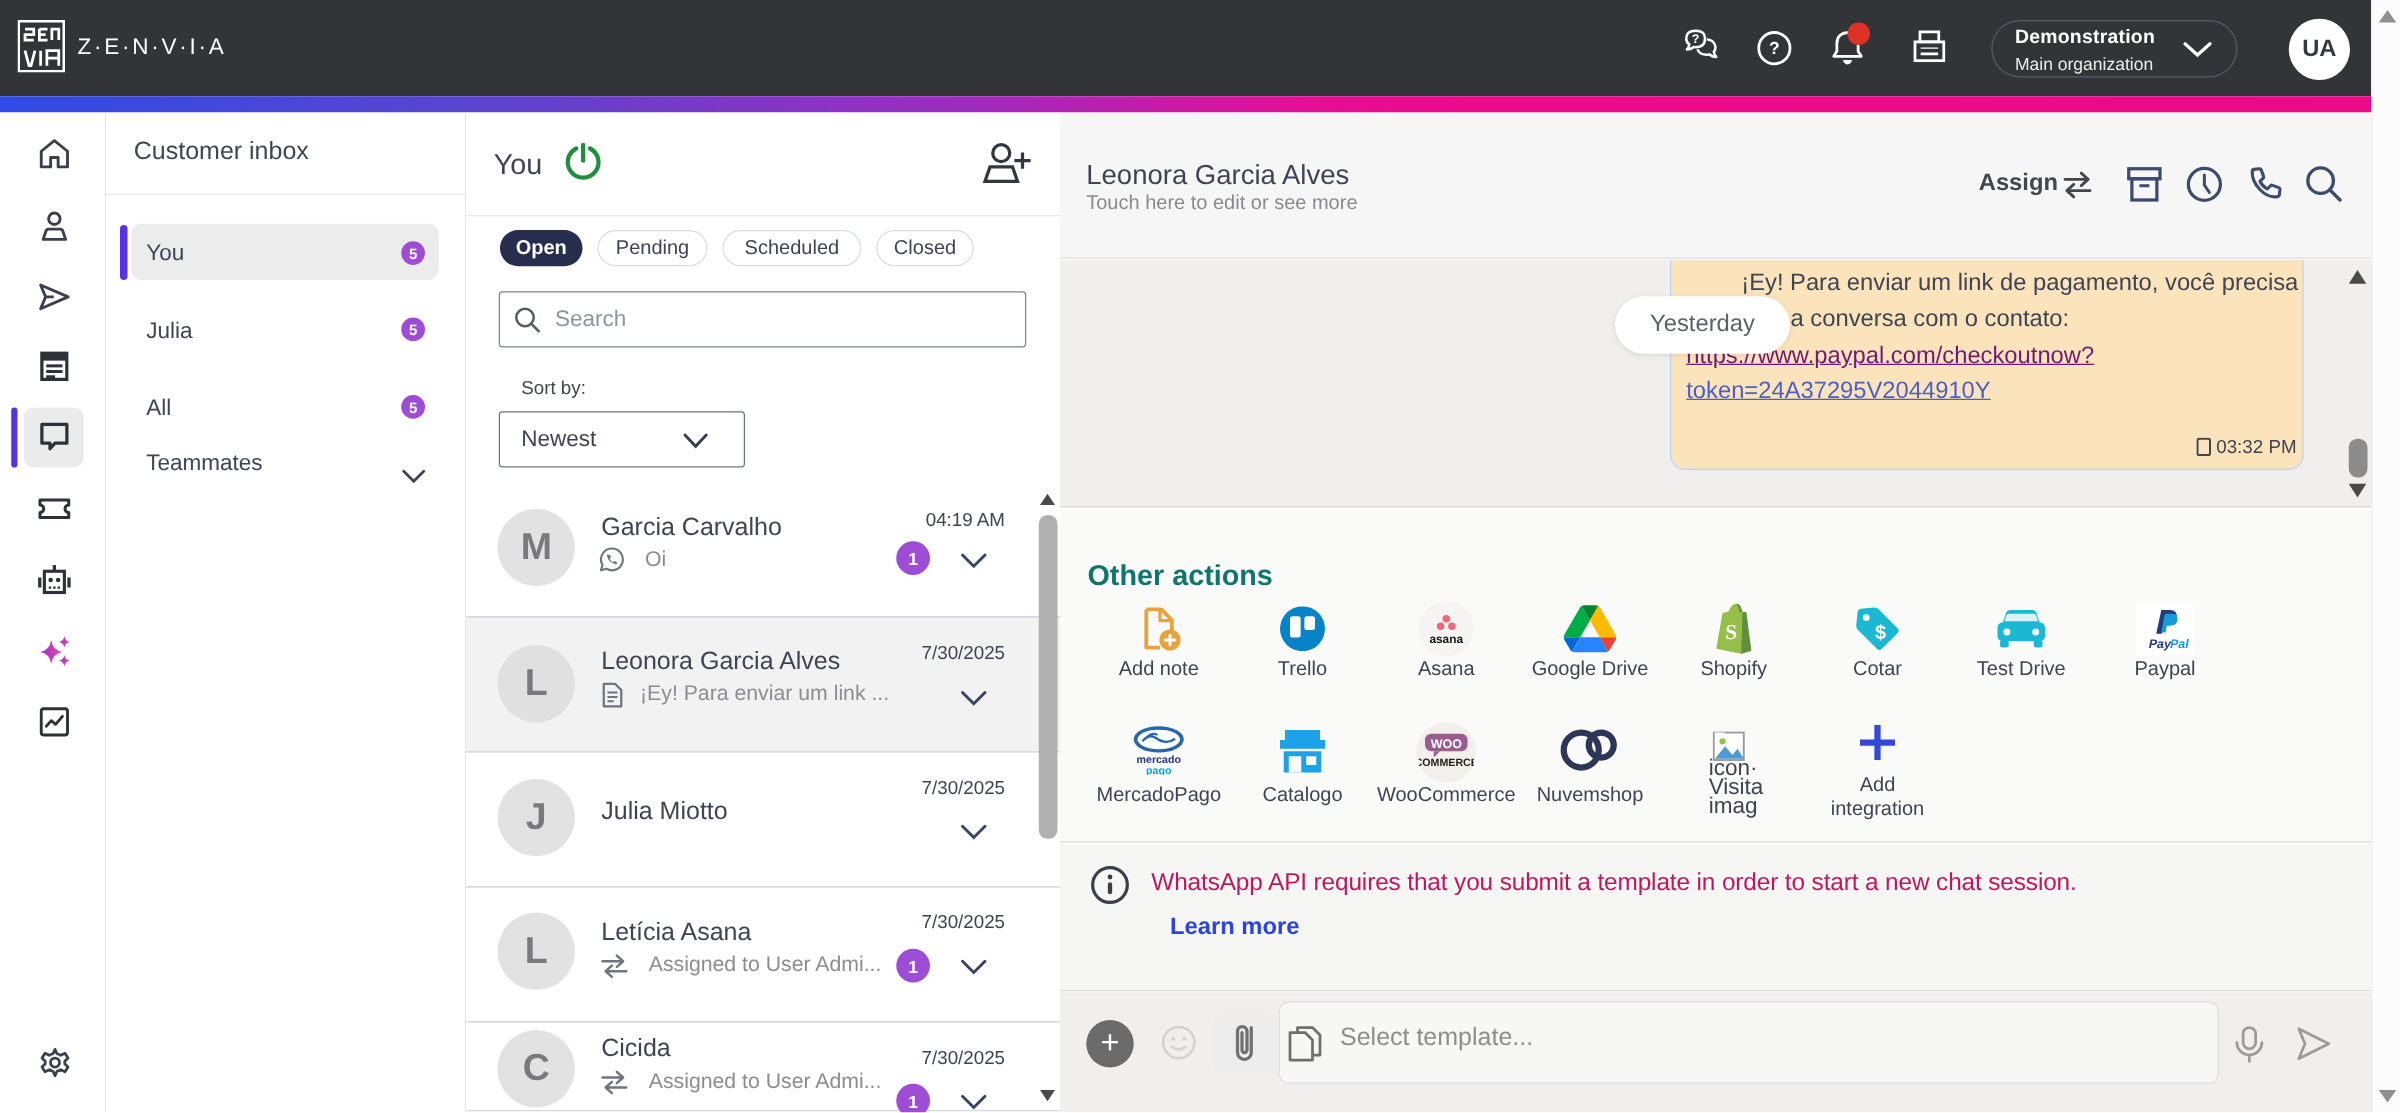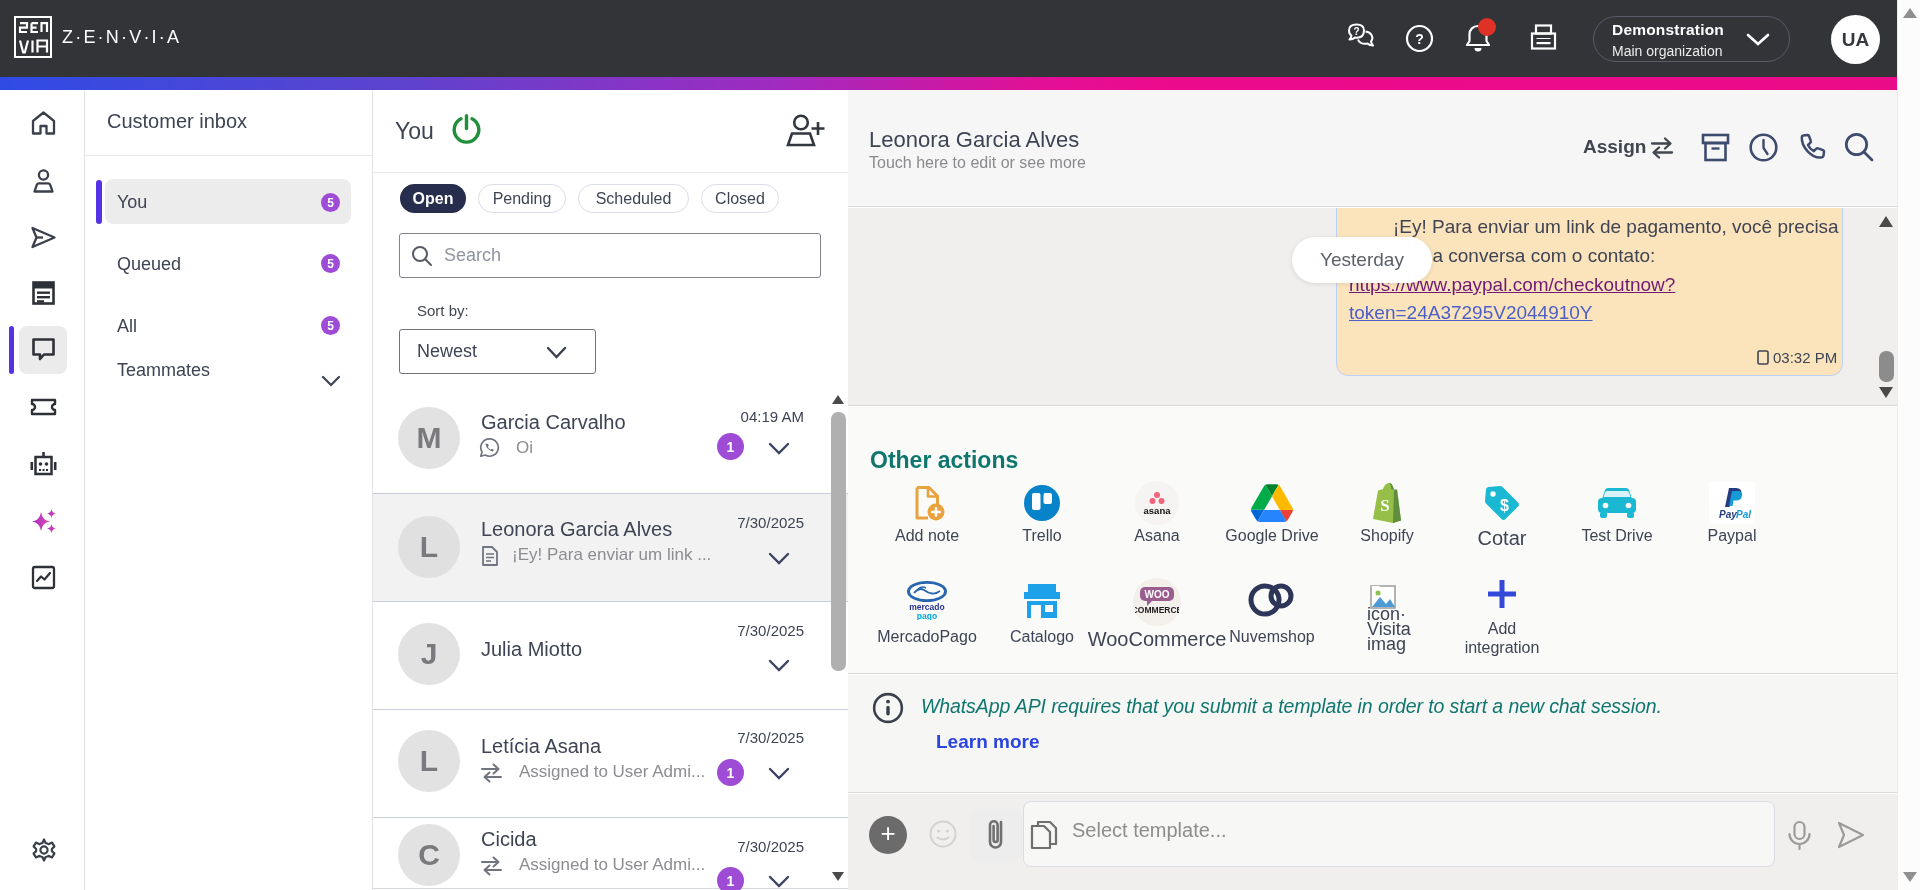--- a/index.html
+++ b/index.html
@@ -111,21 +111,21 @@
     <path d="M13 2.5 L14.6 6 A7.5 7.5 0 0 1 17.5 7.2 L21 5.6 L23.4 9.4 L20.8 12 A7.5 7.5 0 0 1 20.8 14 L23.4 16.6 L21 20.4 L17.5 18.8 A7.5 7.5 0 0 1 14.6 20 L13 23.5 L11.4 20 A7.5 7.5 0 0 1 8.5 18.8 L5 20.4 L2.6 16.6 L5.2 14 A7.5 7.5 0 0 1 5.2 12 L2.6 9.4 L5 5.6 L8.5 7.2 A7.5 7.5 0 0 1 11.4 6 Z" fill="none" stroke="#3A3F4B" stroke-width="2.2" stroke-linejoin="round"></path>
   </svg>
 
   <div class="abs" style="left:85px;top:90px;width:288px;height:800px;background:#fff;border-right:1px solid #E4E4E4;"></div>
   <div class="abs" style="left:107px;top:110px;color:#3F4454;font-size:20px;">Customer inbox</div>
   <div class="abs" style="left:85px;top:155px;width:287px;height:1px;background:#E8E8E8;"></div>
   <div class="abs" style="left:105px;top:179px;width:246px;height:45px;background:#ECECEC;border-radius:8px;"></div>
   <div class="abs" style="left:96px;top:180px;width:6px;height:44px;background:#5632E5;border-radius:3px;"></div>
   <div class="abs" style="left:117px;top:192px;color:#3F4454;font-size:18px;">You</div>
   <div class="abs ctr" style="left:321px;top:193px;width:19px;height:19px;border-radius:50%;background:#9E4BD5;color:#fff;font-size:12px;font-weight:700;">5</div>
-  <div class="abs" style="left:117px;top:254px;color:#3F4454;font-size:18px;">Queued</div>
+  <div class="abs" style="left:117px;top:254px;color:#3F4454;font-size:18px;">Julia</div>
   <div class="abs ctr" style="left:321px;top:254px;width:19px;height:19px;border-radius:50%;background:#9E4BD5;color:#fff;font-size:12px;font-weight:700;">5</div>
   <div class="abs" style="left:117px;top:316px;color:#3F4454;font-size:18px;">All</div>
   <div class="abs ctr" style="left:321px;top:316px;width:19px;height:19px;border-radius:50%;background:#9E4BD5;color:#fff;font-size:12px;font-weight:700;">5</div>
   <div class="abs" style="left:117px;top:360px;color:#3F4454;font-size:18px;">Teammates</div>
   <svg class="abs" style="left:321px;top:375px;" width="20" height="12" viewBox="0 0 20 12">
       <path d="M2 2 L10 10 L18 2" stroke="#3F4454" stroke-width="2.2" fill="none" stroke-linecap="round"></path>
     </svg>
 
   <div class="abs" style="left:373px;top:90px;width:475px;height:800px;background:#fff;"></div>
   <div class="abs" style="left:395px;top:118px;color:#3F4454;font-size:23px;">You</div>
@@ -322,21 +322,21 @@
     <path d="M24 9 L29 9 Q33.5 9 33 13.5 Q32.5 18.5 27 18.5 L24.5 18.5 L23.5 24 L20 24 L22.5 11 Q22.7 9 24 9 Z" fill="#179BD7"></path>
     <text x="10" y="36" font-size="10" font-weight="bold" font-style="italic" fill="#253B80" font-family="Liberation Sans">Pay</text>
     <text x="27" y="36" font-size="10" font-weight="bold" font-style="italic" fill="#179BD7" font-family="Liberation Sans">Pal</text>
   </svg>
 
   <div class="abs" style="left:857px;top:527px;width:140px;text-align:center;color:#3F4454;font-size:16px;">Add note</div>
   <div class="abs" style="left:972px;top:527px;width:140px;text-align:center;color:#3F4454;font-size:16px;">Trello</div>
   <div class="abs" style="left:1087px;top:527px;width:140px;text-align:center;color:#3F4454;font-size:16px;">Asana</div>
   <div class="abs" style="left:1202px;top:527px;width:140px;text-align:center;color:#3F4454;font-size:16px;">Google Drive</div>
   <div class="abs" style="left:1317px;top:527px;width:140px;text-align:center;color:#3F4454;font-size:16px;">Shopify</div>
-  <div class="abs" style="left:1432px;top:527px;width:140px;text-align:center;color:#3F4454;font-size:20px;">Cotar</div>
+  <div class="abs" style="left:1432px;top:527px;width:140px;text-align:center;color:#3F4454;font-size:16px;">Cotar</div>
   <div class="abs" style="left:1547px;top:527px;width:140px;text-align:center;color:#3F4454;font-size:16px;">Test Drive</div>
   <div class="abs" style="left:1662px;top:527px;width:140px;text-align:center;color:#3F4454;font-size:16px;">Paypal</div>
 
   <svg class="abs" style="left:903px;top:580px;" width="48" height="40" viewBox="0 0 48 40">
     <ellipse cx="24" cy="11.5" rx="20" ry="10.5" fill="#2766AE"></ellipse>
     <ellipse cx="24" cy="11.5" rx="17" ry="7.8" fill="#fff"></ellipse>
     <path d="M11 13 Q16 7 21 10 Q25 13 29 13.5 Q33 14 37 11" fill="none" stroke="#2766AE" stroke-width="1.8"></path>
     <path d="M15 9 Q19 5.5 23 8" fill="none" stroke="#2766AE" stroke-width="1.5"></path>
     <text x="24" y="30" text-anchor="middle" font-size="8.5" font-weight="bold" fill="#283593" font-family="Liberation Sans">mercado</text>
     <text x="24" y="39" text-anchor="middle" font-size="8.5" font-weight="bold" fill="#03A9E0" font-family="Liberation Sans">pago</text>
@@ -366,32 +366,32 @@
     <path d="M2 22 L10 12 L16 19 L20 14 L25 22 Z" fill="#4C9BD6"></path>
     <path d="M1 1 L10 1 L6 6 Z" fill="#fff"></path>
   </svg>
   <div class="abs" style="left:1367px;top:607px;color:#3F4454;font-size:18px;line-height:15px;">icon·<br>Visita<br>imag</div>
   <svg class="abs" style="left:1485px;top:577px;" width="34" height="34" viewBox="0 0 34 34">
     <path d="M17 3 L17 31 M3 17 L31 17" stroke="#3348D8" stroke-width="5"></path>
   </svg>
 
   <div class="abs" style="left:857px;top:628px;width:140px;text-align:center;color:#3F4454;font-size:16px;">MercadoPago</div>
   <div class="abs" style="left:972px;top:628px;width:140px;text-align:center;color:#3F4454;font-size:16px;">Catalogo</div>
-  <div class="abs" style="left:1087px;top:628px;width:140px;text-align:center;color:#3F4454;font-size:20px;">WooCommerce</div>
+  <div class="abs" style="left:1087px;top:628px;width:140px;text-align:center;color:#3F4454;font-size:16px;">WooCommerce</div>
   <div class="abs" style="left:1202px;top:628px;width:140px;text-align:center;color:#3F4454;font-size:16px;">Nuvemshop</div>
   <div class="abs" style="left:1432px;top:620px;width:140px;text-align:center;color:#3F4454;font-size:16px;">Add</div>
   <div class="abs" style="left:1432px;top:639px;width:140px;text-align:center;color:#3F4454;font-size:16px;">integration</div>
 
   <div class="abs" style="left:848px;top:675px;width:1049px;height:118px;background:#F6F6F5;border-bottom:1px solid #D9D9D9;"></div>
   <svg class="abs" style="left:872px;top:692px;" width="32" height="32" viewBox="0 0 30 30">
       <circle cx="15" cy="15" r="13" stroke="#3A3F4A" stroke-width="2.4" fill="none"></circle>
       <circle cx="15" cy="9" r="1.8" fill="#3A3F4A"></circle>
       <rect x="13.4" y="13" width="3.2" height="9" rx="1.6" fill="#3A3F4A"></rect>
     </svg>
-  <div class="abs" style="left:921px;top:695px;color:#0f766e;font-size:19.5px;letter-spacing:-0.1px;font-style:italic;">WhatsApp API requires that you submit a template in order to start a new chat session.</div>
+  <div class="abs" style="left:921px;top:695px;color:#be185d;font-size:19.5px;letter-spacing:-0.1px;">WhatsApp API requires that you submit a template in order to start a new chat session.</div>
   <div class="abs" style="left:936px;top:731px;color:#2B43DF;font-size:19px;font-weight:700;">Learn more</div>
 
   <div class="abs" style="left:848px;top:794px;width:1049px;height:96px;background:#F1EFEE;"></div>
   <div class="abs ctr" style="left:869px;top:816px;width:38px;height:38px;border-radius:50%;background:#6B6B6B;color:#fff;font-size:26px;font-weight:400;">
       <span style="margin-top:-3px;">+</span>
     </div>
   <svg class="abs" style="left:929px;top:820px;" width="28" height="28" viewBox="0 0 28 28">
     <circle cx="14" cy="14" r="12.5" fill="none" stroke="#D2D2D2" stroke-width="2"></circle>
     <circle cx="9.5" cy="11" r="1.6" fill="#D2D2D2"></circle>
       <circle cx="18.5" cy="11" r="1.6" fill="#D2D2D2"></circle>

